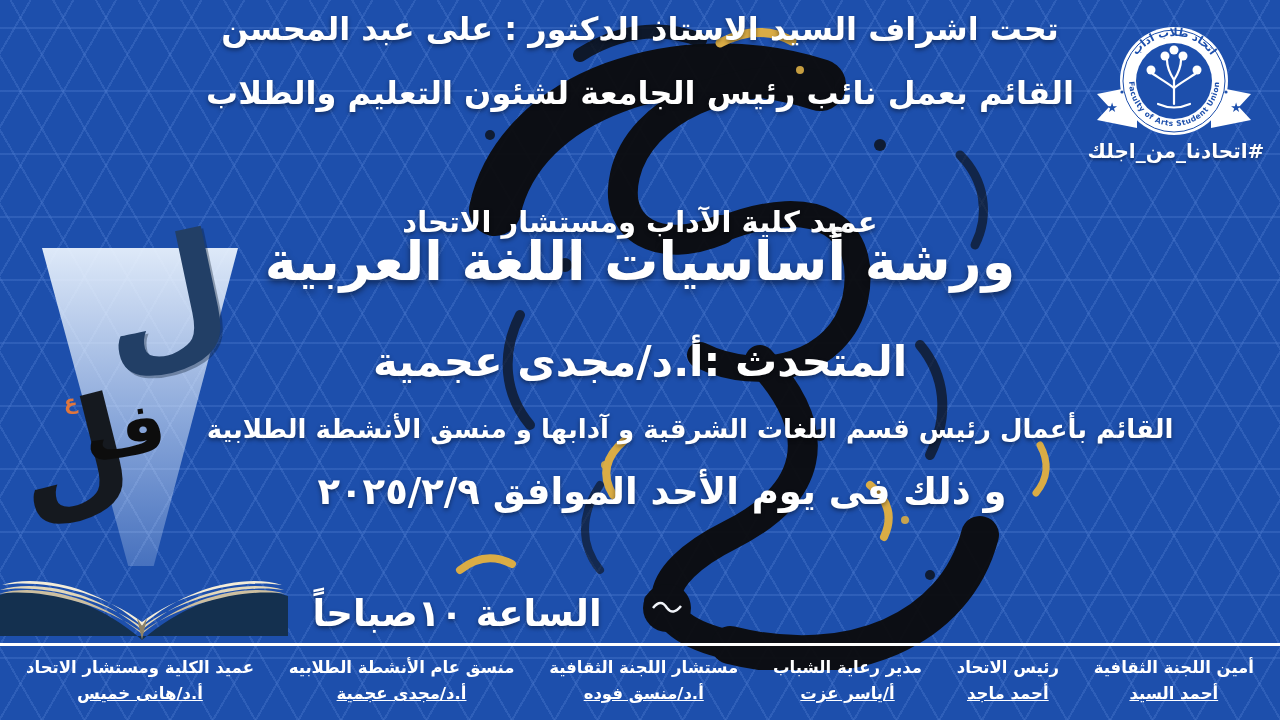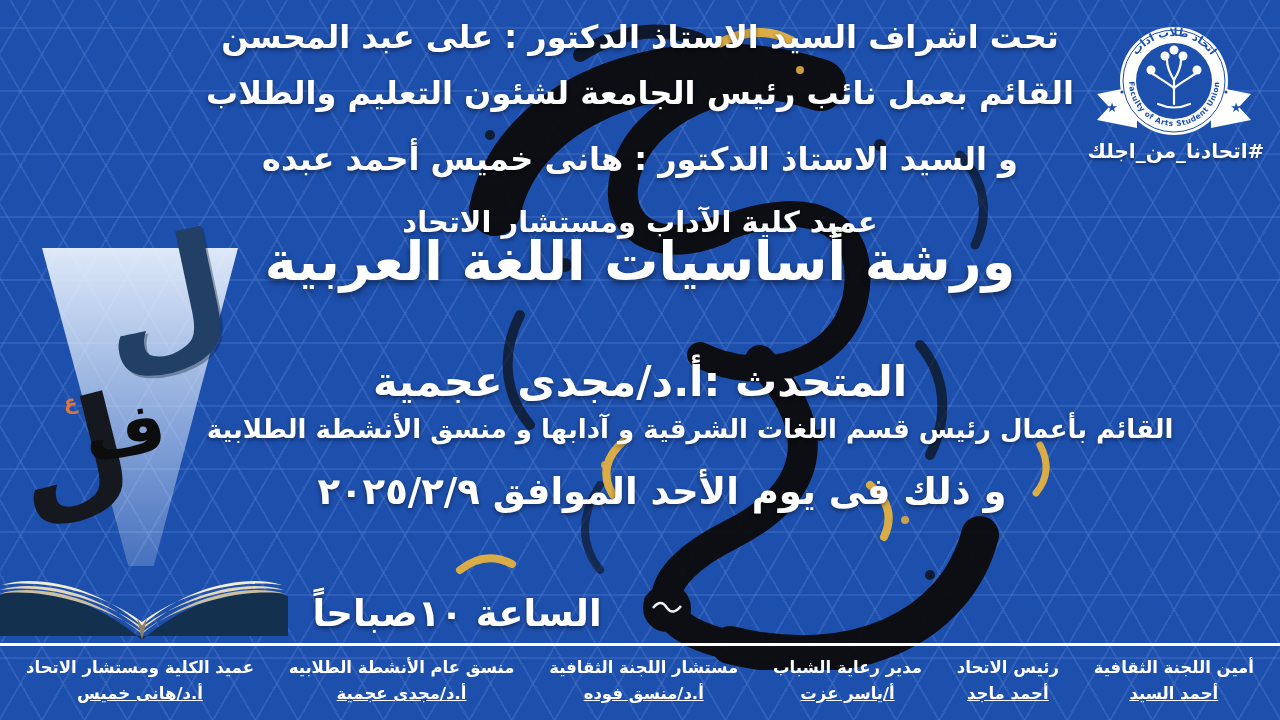--- a/index.html
+++ b/index.html
@@ -10,26 +10,26 @@
       repeating-linear-gradient(60deg, rgba(74,120,205,0) 0 35px, rgba(74,120,205,.38) 35px 37px),
       repeating-linear-gradient(-60deg, rgba(74,120,205,0) 0 35px, rgba(74,120,205,.38) 35px 37px),
       repeating-linear-gradient(0deg, rgba(74,120,205,0) 0 61px, rgba(74,120,205,.38) 61px 63px);
     font-family:"DejaVu Sans",sans-serif;
   }
   .line{
     position:absolute;left:0;width:100%;text-align:center;color:#fff;font-weight:700;
     white-space:nowrap;z-index:5;direction:rtl;
     text-shadow:0 2px 4px rgba(0,0,0,.45);
   }
-  .l1{top:18px;font-size:32px;}
+  .l1{top:10px;font-size:32px;}
   .l2{top:74px;font-size:32px;}
   .l3{top:140px;font-size:32px;}
   .l4{top:205px;font-size:29px;}
   .title{top:230px;font-size:54px;text-shadow:0 3px 6px rgba(0,0,0,.5);}
-  .speaker{top:337px;font-size:42px;margin-top:20px;}
+  .speaker{top:337px;font-size:42px;}
   .role{top:414px;font-size:26px;left:100px;width:1180px;}
   .dateline{top:470px;font-size:37px;left:44px;width:1236px;}
   .placeline{top:531px;font-size:37px;left:90px;width:1190px;}
   .timeline{top:592px;font-size:37px;left:0;width:914px;}
   .separator{position:absolute;top:643px;left:0;width:100%;height:3px;background:#fff;z-index:6;}
   #footer{
     position:absolute;top:652px;left:0;right:0;bottom:0;z-index:6;
     display:flex;direction:rtl;justify-content:space-between;align-items:flex-start;
     padding:6px 26px 0;gap:8px;
   }
@@ -108,21 +108,20 @@
     <path d="M150,92 C104,52 42,41 8,52 C44,46 106,57 150,89 Z" fill="#e3d8ba"></path>
     <path d="M150,88 C106,48 44,36 10,47 C46,41 108,52 150,84 Z" fill="#f4edd9"></path>
     <path d="M150,96 C198,56 260,45 294,56 C258,50 196,62 150,94 Z" fill="#cdbfa0"></path>
     <path d="M150,92 C196,52 258,41 292,52 C256,46 194,57 150,89 Z" fill="#e3d8ba"></path>
     <path d="M150,88 C194,48 256,36 290,47 C254,41 192,52 150,84 Z" fill="#f4edd9"></path>
     <path d="M145,80 L150,102 L155,80 L150,88 Z" fill="#8d8267"></path>
   </svg>
 
   <div class="line l1">تحت اشراف السيد الاستاذ الدكتور : على عبد المحسن</div>
   <div class="line l2">القائم بعمل نائب رئيس الجامعة لشئون التعليم والطلاب</div>
-  <div class="line l3">و السيد الاستاذ الدكتور : هانى خميس أحمد عبده</div>
   <div class="line l4">عميد كلية الآداب ومستشار الاتحاد</div>
   <div class="line title">ورشة أساسيات اللغة العربية</div>
   <div class="line speaker">المتحدث :أ.د/مجدى عجمية</div>
   <div class="line role">القائم بأعمال رئيس قسم اللغات الشرقية و آدابها و منسق الأنشطة الطلابية</div>
   <div class="line dateline">و ذلك فى يوم الأحد الموافق ٢٠٢٥/٢/٩</div>
   <div class="line timeline">الساعة ١٠صباحاً</div>
 
   <svg style="position:absolute;left:1082px;top:10px;width:188px;height:128px;z-index:5" viewBox="0 0 188 128" xmlns="http://www.w3.org/2000/svg">
     <defs>
       <path id="arcTop" d="M47,71 A45,45 0 1 1 137,71"></path>

